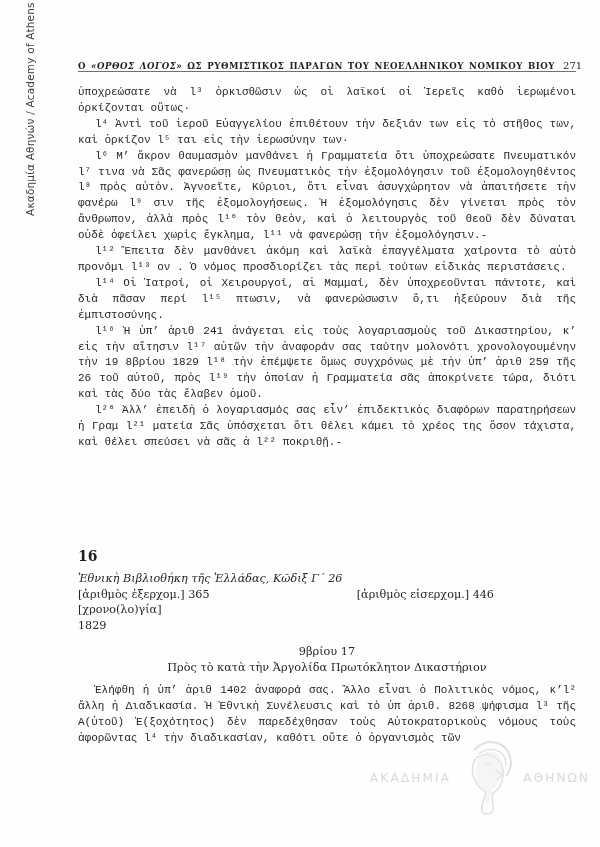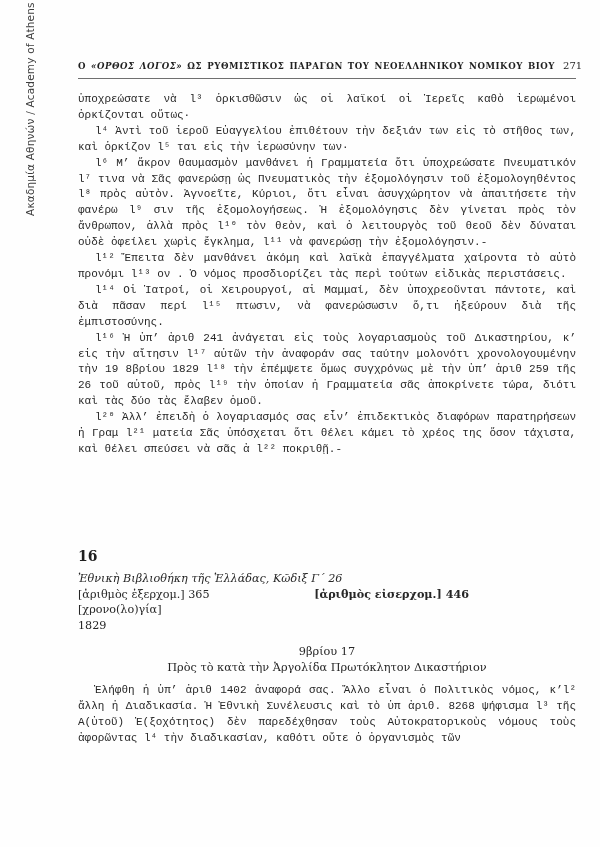--- a/index.html
+++ b/index.html
@@ -31,21 +31,20 @@
     position: absolute;
     left: 78px; top: 60px;
     width: 498px; height: 787px;
   }
 
   .running-head {
     display: flex;
     align-items: baseline;
     justify-content: space-between;
     border-bottom: 1px solid #6f6f6f;
-    padding-bottom: 7px;
   }
   .running-title {
     font-size: 8.6px;
     font-weight: bold;
     letter-spacing: 0.55px;
     word-spacing: 1.5px;
     color: #1f1f1f;
     white-space: nowrap;
   }
   .running-title .quoted { font-style: italic; }
@@ -73,21 +72,21 @@
     margin-bottom: 7px;
     color: #1f1f1f;
   }
   .sec-line {
     font-size: 11.2px;
     line-height: 15.6px;
     color: #262626;
   }
   .italic { font-style: italic; }
   .sec-row { display: flex; }
-  .sec-row .right-item { margin-left: auto; margin-right: 107px; font-weight: bold; }
+  .sec-row .right-item { margin-left: auto; margin-right: 82px; }
 
   .doc2 { position: absolute; top: 584px; left: 0; right: 0; }
   .doc2-date, .doc2-addressee {
     text-align: center;
     font-size: 11.3px;
     line-height: 16px;
     color: #262626;
   }
   .doc2 .para { margin-top: 7px; }
 
@@ -146,14 +145,30 @@
     </div>
 
     <div class="doc2">
       <div class="doc2-date">9βρίου 17</div>
       <div class="doc2-addressee">Πρὸς τὸ κατὰ τὴν Ἀργολίδα Πρωτόκλητον Δικαστήριον</div>
       <p class="para indent">Ἐλήφθη ἡ ὑπ’ ἀριθ 1402 ἀναφορά σας. Ἄλλο εἶναι ὁ Πολιτικὸς νόμος, κ’l² ἄλλη ἡ Διαδικασία. Ἡ Ἐθνικὴ Συνέλευσις καὶ τὸ ὑπ ἀριθ. 8268 ψήφισμα l³ τῆς Α(ὐτοῦ) Ἐ(ξοχότητος) δὲν παρεδέχθησαν τοὺς Αὐτοκρατορικοὺς νόμους τοὺς ἀφορῶντας l⁴ τὴν διαδικασίαν, καθότι οὔτε ὁ ὀργανισμὸς τῶν</p>
     </div>
 
   </div>
 
+  <div class="watermark">
+    <span class="wm-text">ΑΚΑΔΗΜΙΑ</span>
+    <span class="wm-logo">
+      <svg width="62" height="80" viewBox="0 0 62 80" xmlns="http://www.w3.org/2000/svg">
+        <g fill="none" stroke="#dedede" stroke-width="2" opacity="0.9">
+          <path d="M18 14 Q30 2 44 8 Q54 13 55 26 Q55 34 50 40"></path>
+          <path d="M22 18 Q34 10 44 16 Q50 20 50 30" stroke-width="1.4"></path>
+          <path d="M20 22 Q14 32 18 42 Q22 52 30 56 L26 70 Q24 77 31 78 Q38 78 37 70 L36 58 Q46 52 47 40 Q48 30 42 24 Q34 16 24 20 Z" stroke-width="1.6"></path>
+          <path d="M40 34 L46 39 L41 44" stroke-width="1.4"></path>
+          <path d="M28 28 Q33 26 37 29" stroke-width="1.2"></path>
+        </g>
+        <path d="M22 20 Q34 12 43 19 Q49 25 46 38 Q44 48 35 54 L33 66 Q32 72 30 66 L28 56 Q20 48 20 36 Z" fill="#ececec" opacity="0.55" stroke="none"></path>
+      </svg>
+    </span>
+    <span class="wm-text">ΑΘΗΝΩΝ</span>
+  </div>
 
 </div>
 
 </body></html>

